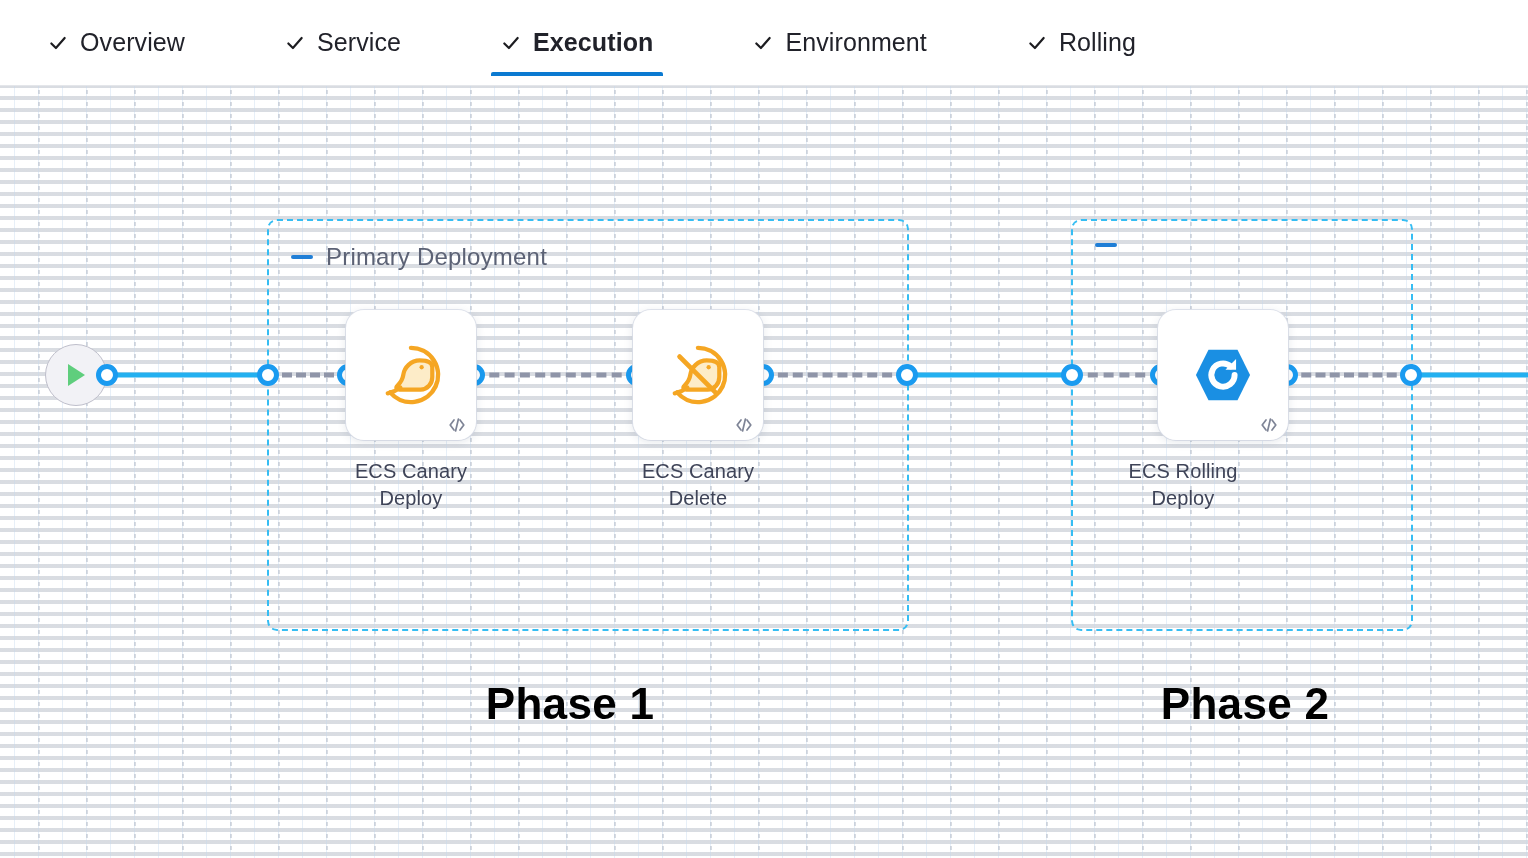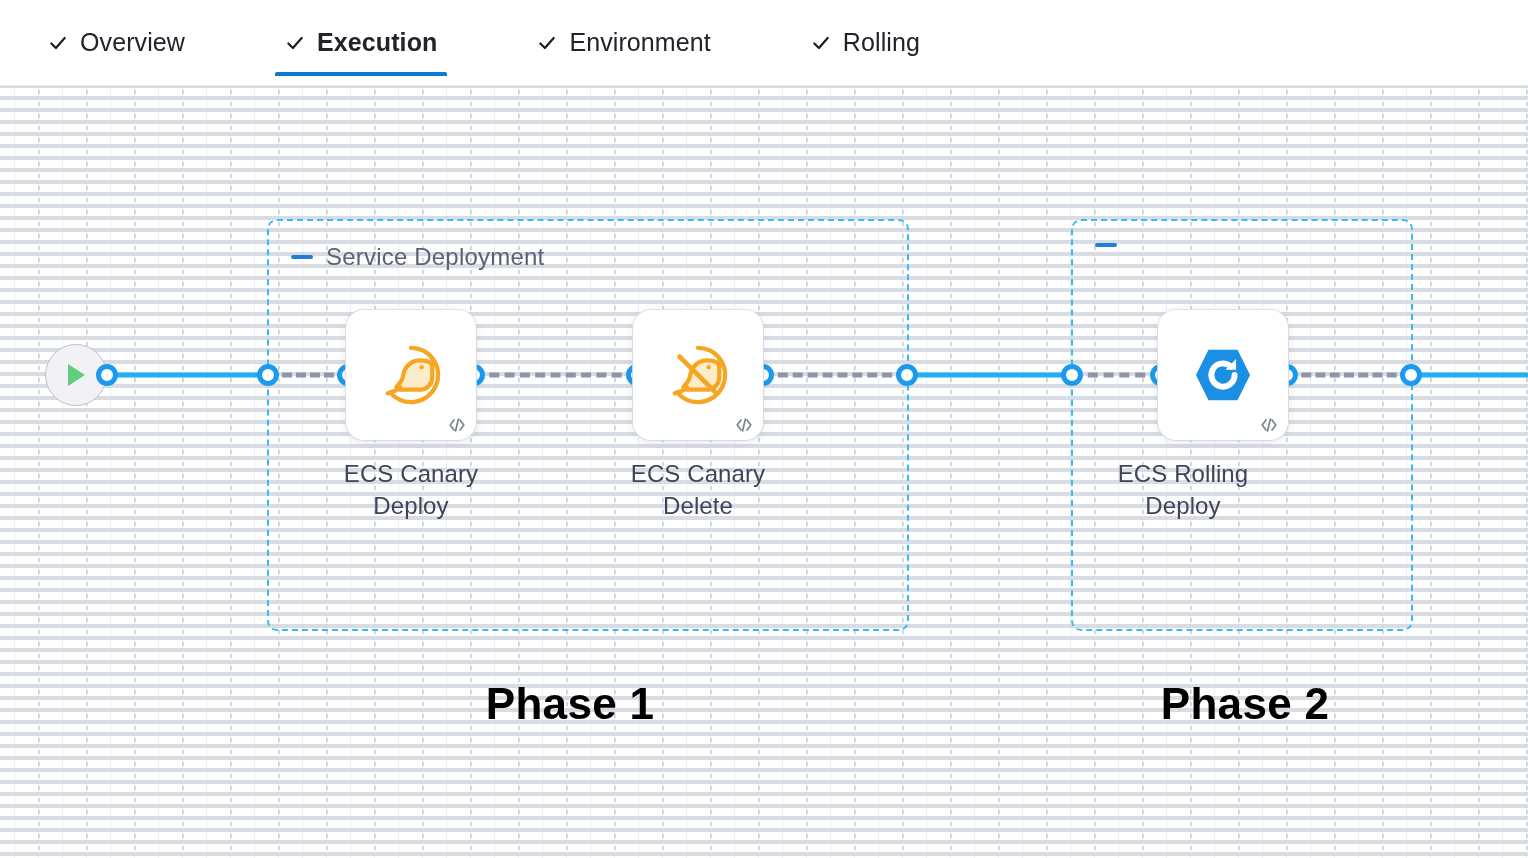--- a/index.html
+++ b/index.html
@@ -206,21 +206,21 @@
     line-height: 1;
     pointer-events: none;
   }
   .node-code svg { display: block; }
 
   .node-label {
     position: absolute;
     width: 230px;
     margin-left: -115px;
     text-align: center;
-    font-size: 24px;
+    font-size: 20px;
     line-height: 1.33;
     color: #3f4458;
     letter-spacing: .1px;
     white-space: pre-line;
   }
 
   
   .phase-label {
     position: absolute;
     width: 420px;
@@ -239,20 +239,28 @@
 <div id="app">
 
   <div class="tabbar" id="tabbar">
       <div class="tab">
         <span class="tab-check-wrap">
           <svg class="tab-check" viewBox="0 0 24 24" fill="none" stroke="currentColor" stroke-width="2.6" stroke-linecap="round" stroke-linejoin="round">
             <path d="M4 12.5 L9.5 18 L20 6"></path>
           </svg>
         </span>
         <span class="tab-label">Overview</span>
+      </div>
+      <div class="tab">
+        <span class="tab-check-wrap">
+          <svg class="tab-check" viewBox="0 0 24 24" fill="none" stroke="currentColor" stroke-width="2.6" stroke-linecap="round" stroke-linejoin="round">
+            <path d="M4 12.5 L9.5 18 L20 6"></path>
+          </svg>
+        </span>
+        <span class="tab-label">Service</span>
       </div>
       <div class="tab is-active">
         <span class="tab-check-wrap">
           <svg class="tab-check" viewBox="0 0 24 24" fill="none" stroke="currentColor" stroke-width="2.6" stroke-linecap="round" stroke-linejoin="round">
             <path d="M4 12.5 L9.5 18 L20 6"></path>
           </svg>
         </span>
         <span class="tab-label">Execution</span>
       </div>
       <div class="tab">
@@ -282,21 +290,21 @@
         <div class="edge dashed" style="left:763px; top:309px; width:144px;"></div>
         <div class="edge" style="left:907px; top:309px; width:165px;"></div>
         <div class="edge dashed" style="left:1072px; top:309px; width:89px;"></div>
         <div class="edge dashed" style="left:1287px; top:309px; width:124px;"></div>
         <div class="edge" style="left:1411px; top:309px; width:117px;"></div>
       </div>
     <div class="layer layer-groups" id="groups-layer">
         <div class="group-box" style="left:267px; top:153px; width:642px; height:412px;">
           <div class="group-header">
             <span class="group-collapse"></span>
-            <span class="group-title">Service Deployment</span>
+            <span class="group-title">Primary Deployment</span>
           </div>
         </div>
         <div class="group-box" style="left:1071px; top:153px; width:342px; height:412px;">
           <div class="group-header">
             <span class="group-collapse"></span>
           </div>
         </div>
       </div>
     <div class="layer layer-nodes" id="nodes-layer">
         <div class="start-node" style="left:76px; top:309px;">

